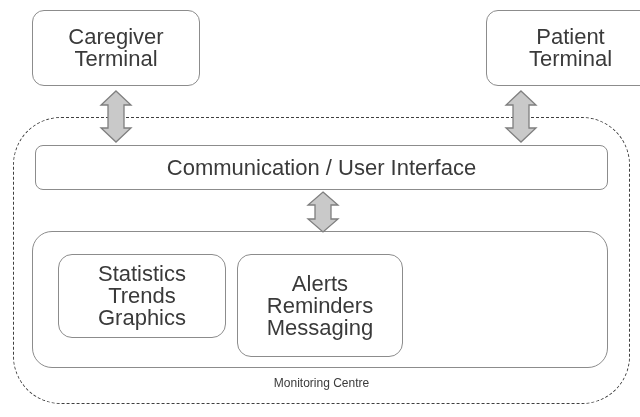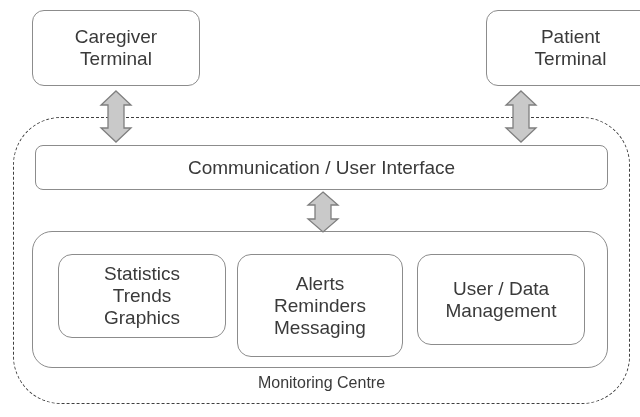--- a/index.html
+++ b/index.html
@@ -18,21 +18,21 @@
   }
   .box {
     position: absolute;
     background: #ffffff;
     border: 1px solid var(--box-border, #8c8c8c);
     box-sizing: border-box;
     display: flex;
     align-items: center;
     justify-content: center;
     text-align: center;
-    font-size: 19px;
+    font-size: 22px;
     line-height: 22px;
     white-space: pre-line;
     z-index: 3;
   }
   .terminal-box { border-radius: 12px; }
   .comm-box    { border-radius: 8px; }
   .group-box   { border-radius: 20px; background: #ffffff; z-index: 2; }
   .module-box  { border-radius: 14px; z-index: 4; }
 
   .dashed-container {
@@ -42,21 +42,21 @@
     border: 1.5px dashed var(--dashed-border, #404040);
     border-radius: 48px;
     box-sizing: border-box;
     z-index: 1;
   }
   .container-label {
     position: absolute;
     left: 13px; top: 372px;
     width: 617px;
     text-align: center;
-    font-size: 16px;
+    font-size: 12px;
     line-height: 22px;
     z-index: 3;
   }
   .arrow {
     position: absolute;
     z-index: 5;
   }
   .arrow polygon {
     fill: var(--arrow-fill, #c9c9c9);
     stroke: var(--arrow-stroke, #7f7f7f);
@@ -104,20 +104,16 @@
 Trends
 Graphics</span>
   </div>
 
   <div class="box module-box" style="left:237px; top:254px; width:166px; height:103px;">
     <span>Alerts
 Reminders
 Messaging</span>
   </div>
 
-  <div class="box module-box" style="left:417px; top:254px; width:168px; height:91px;">
-    <span>User / Data
-Management</span>
-  </div>
 
   <div class="container-label">Monitoring Centre</div>
 
 </div>
 
 </body></html>

